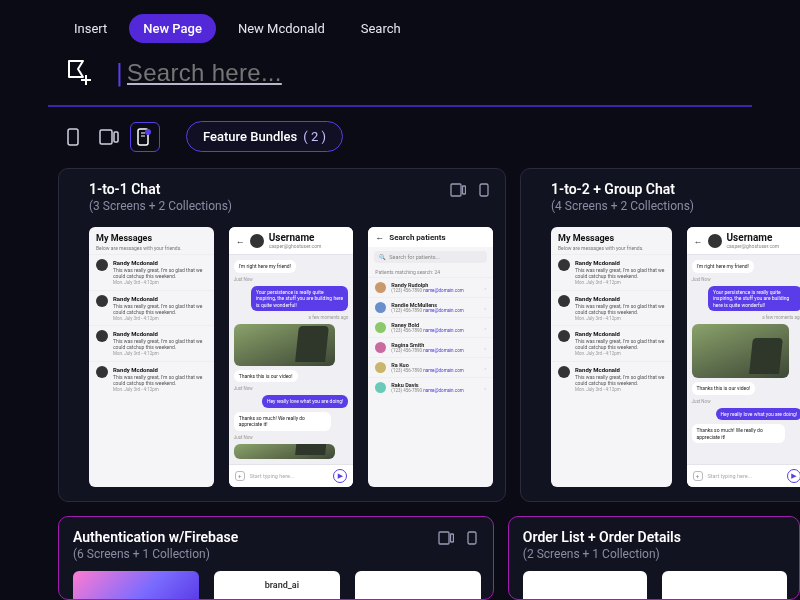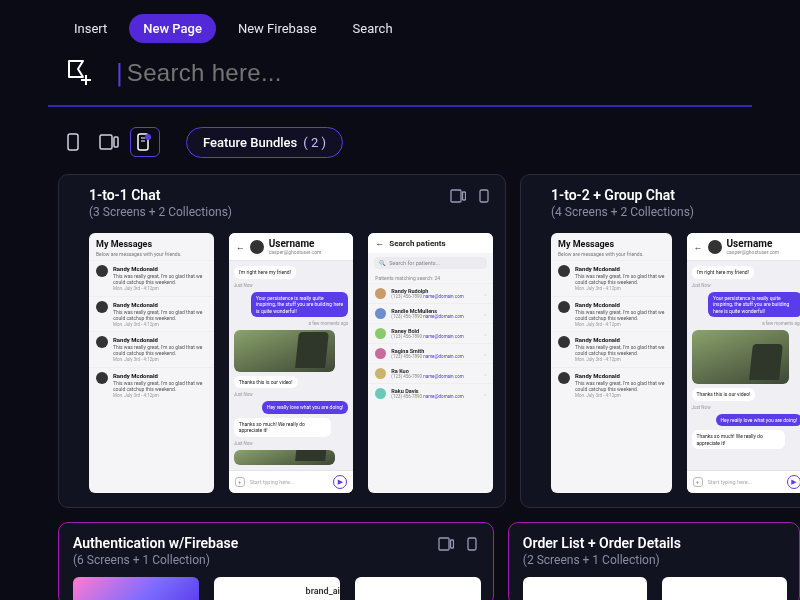--- a/index.html
+++ b/index.html
@@ -43,37 +43,38 @@
   }
   .search-input {
     flex:1;
     background:transparent;
     border:none;
     outline:none;
     color:#b8b8cc;
     font-size: 24px;
     letter-spacing: 0.3px;
     font-weight: 300;
+    text-decoration: underline;
   }
   .search-caret {
     color:#5a3de8;
     font-size:28px;
     margin-right:-14px;
   }
   .divider {
     height:2px;
     background: linear-gradient(90deg, #3b2bbf 0%, #3b2bbf 100%);
     margin: 0 48px 0 48px;
     opacity:0.9;
   }
   .filter-row {
     display:flex;
-    align-items:flex-start;
+    align-items:flex-end;
     gap:14px;
-    padding: 20px 58px 10px 58px;
+    padding: 14px 58px 10px 58px;
   }
   .device-group {
     display:flex;
     gap:6px;
     align-items:center;
   }
   .device-btn {
     width:30px; height:30px;
     border-radius:6px;
     display:flex;align-items:center;justify-content:center;
@@ -287,34 +288,34 @@
     width:128px; height:28px;
     border-radius:6px 6px 0 0;
     background: linear-gradient(135deg, #ff7bd1 0%, #7b6bff 60%, #5a3de8 100%);
   }
   .brand-thumb {
     width:128px; height:28px;
     border-radius:6px 6px 0 0;
     background:#fff;
     display:flex;
     align-items:center;
-    justify-content:flex-end;
+    justify-content:center;
     padding-left:10px;
     font-size:9px;
     font-weight:600;
     color:#333;
   }
 </style>
 </head>
 <body>
 
 <div class="topbar">
   <div class="topbar-item">Insert</div>
   <div class="topbar-item active">New Page</div>
-  <div class="topbar-item">New Firebase</div>
+  <div class="topbar-item">New Mcdonald</div>
   <div class="topbar-item">Search</div>
 </div>
 
 <div class="search-row">
   <div class="search-icon-box">
     <svg width="32" height="32" viewBox="0 0 32 32" fill="none" stroke="#fff" stroke-width="2">
       <path d="M5 4 L19 4 L14 12 L19 20 L5 20 Z" stroke-linejoin="round"></path>
       <line x1="22" y1="18" x2="22" y2="28"></line>
       <line x1="17" y1="23" x2="27" y2="23"></line>
     </svg>

